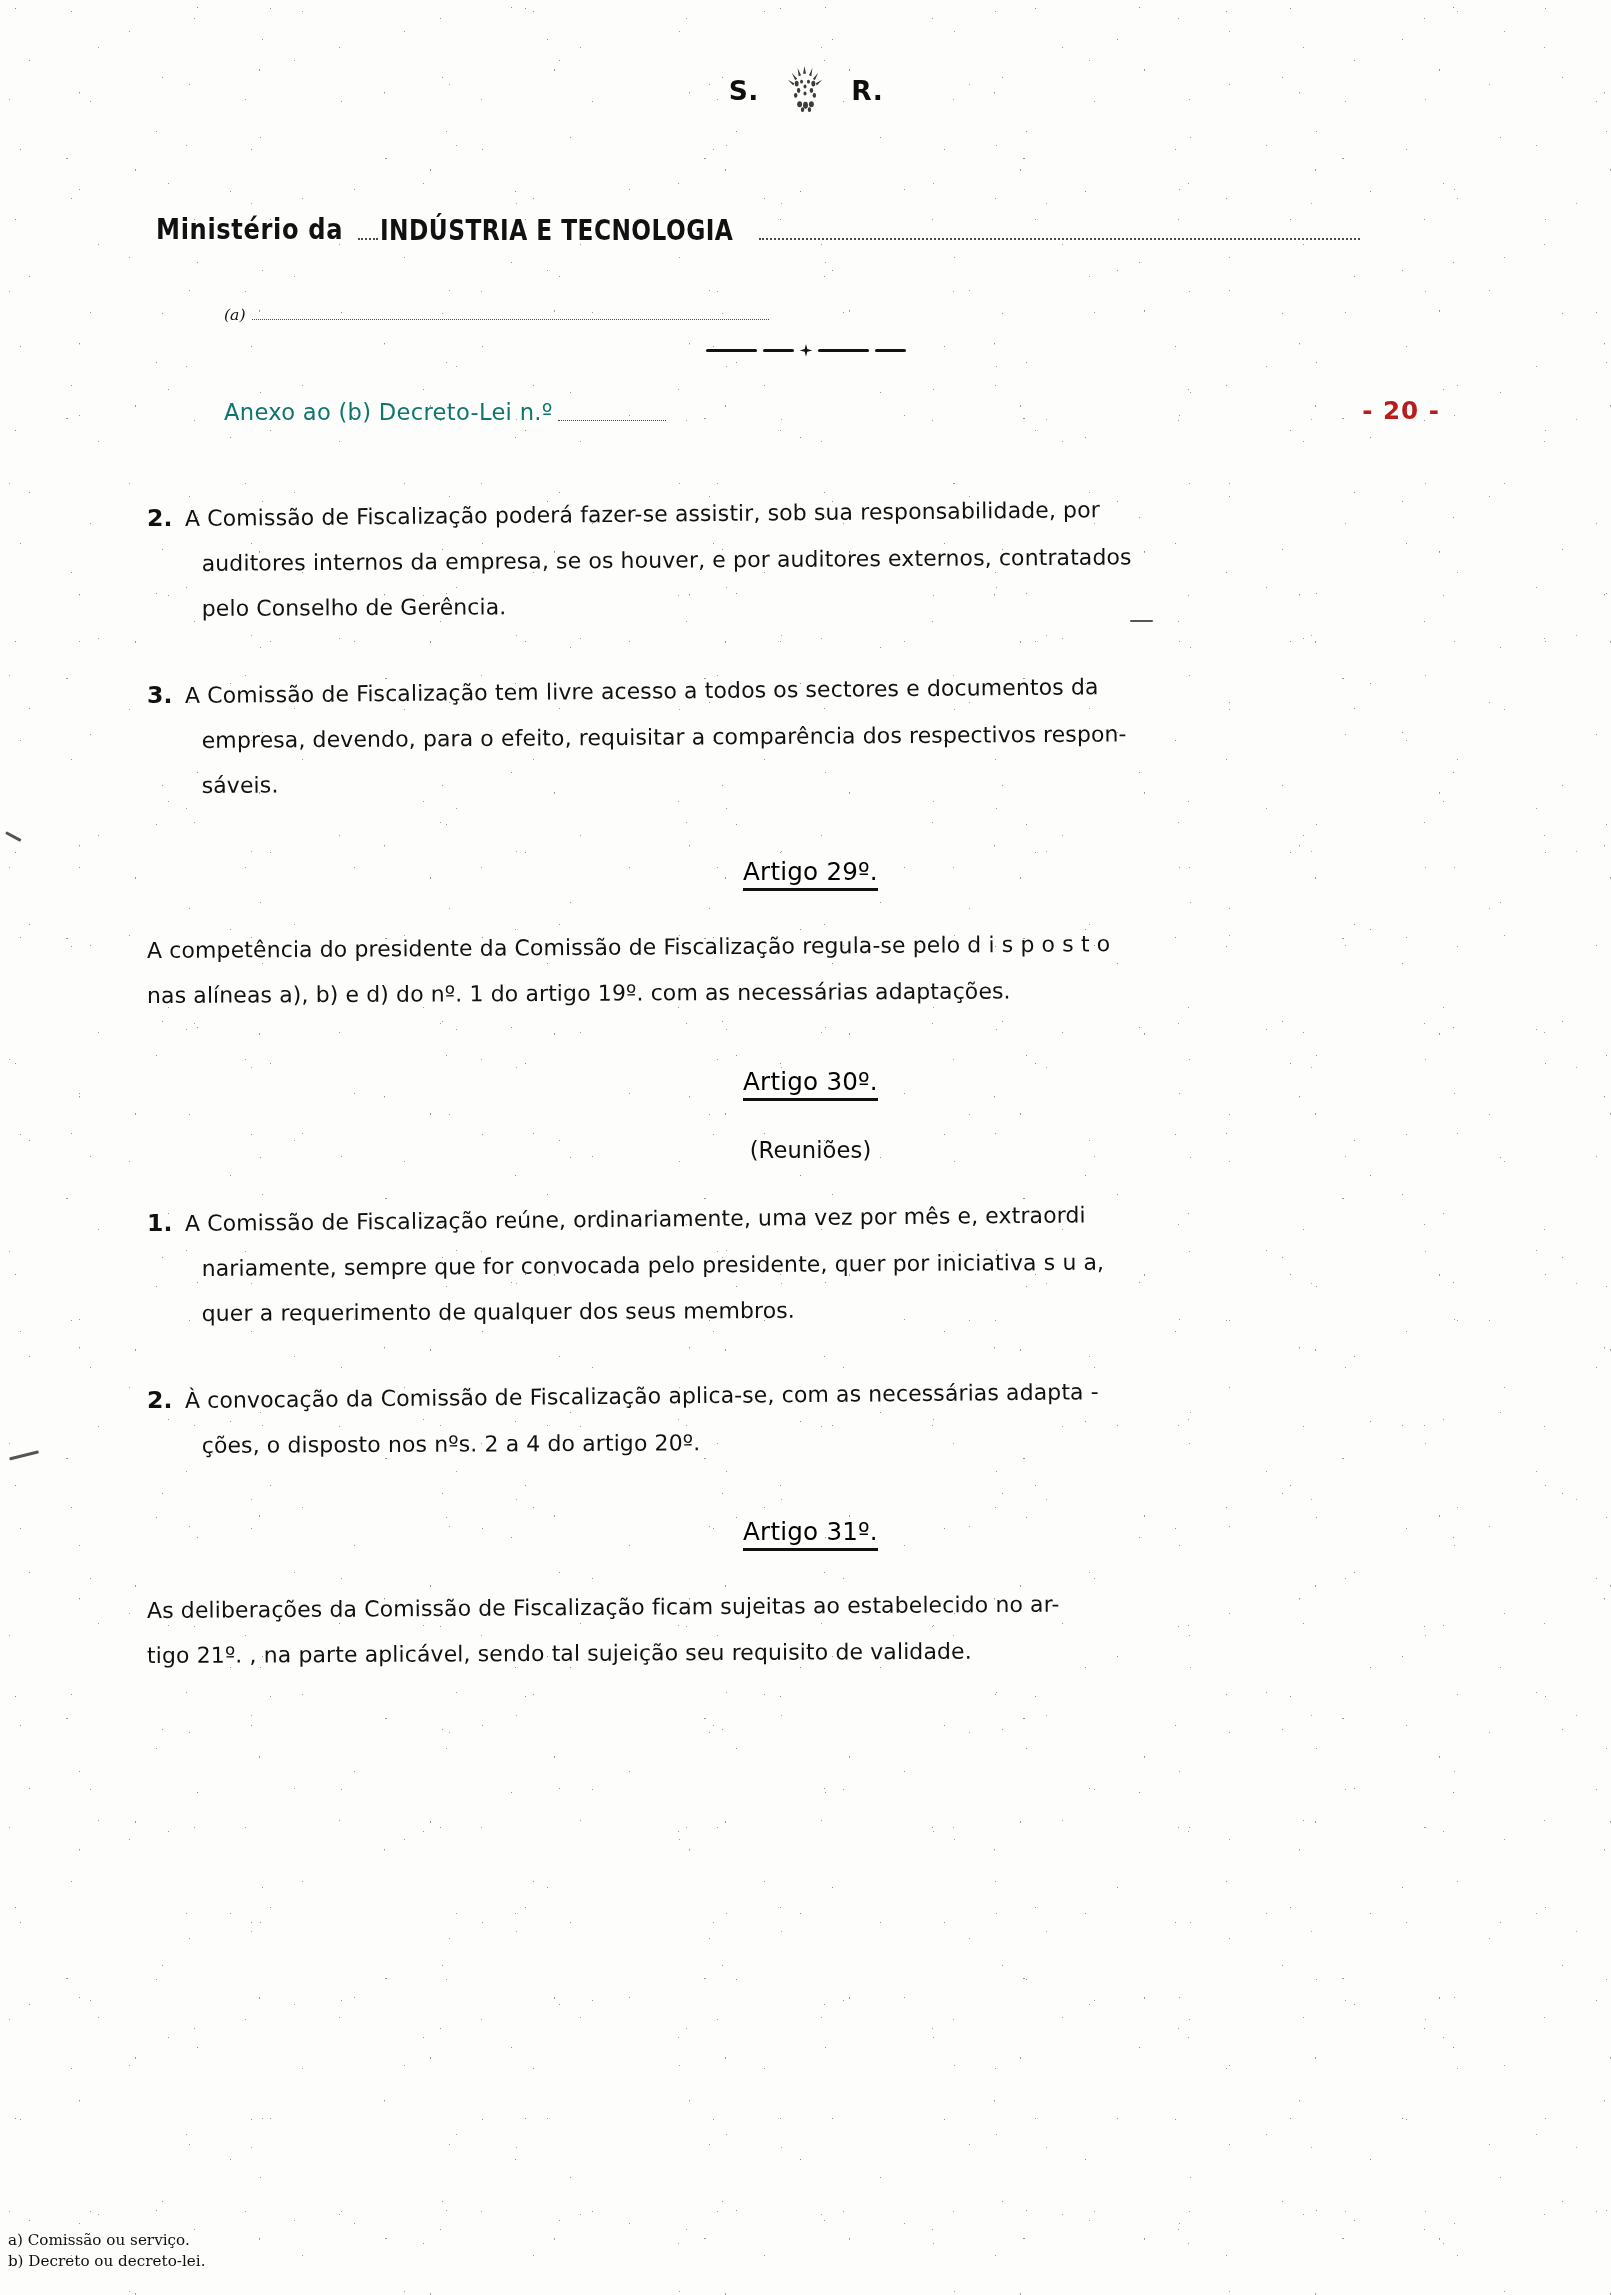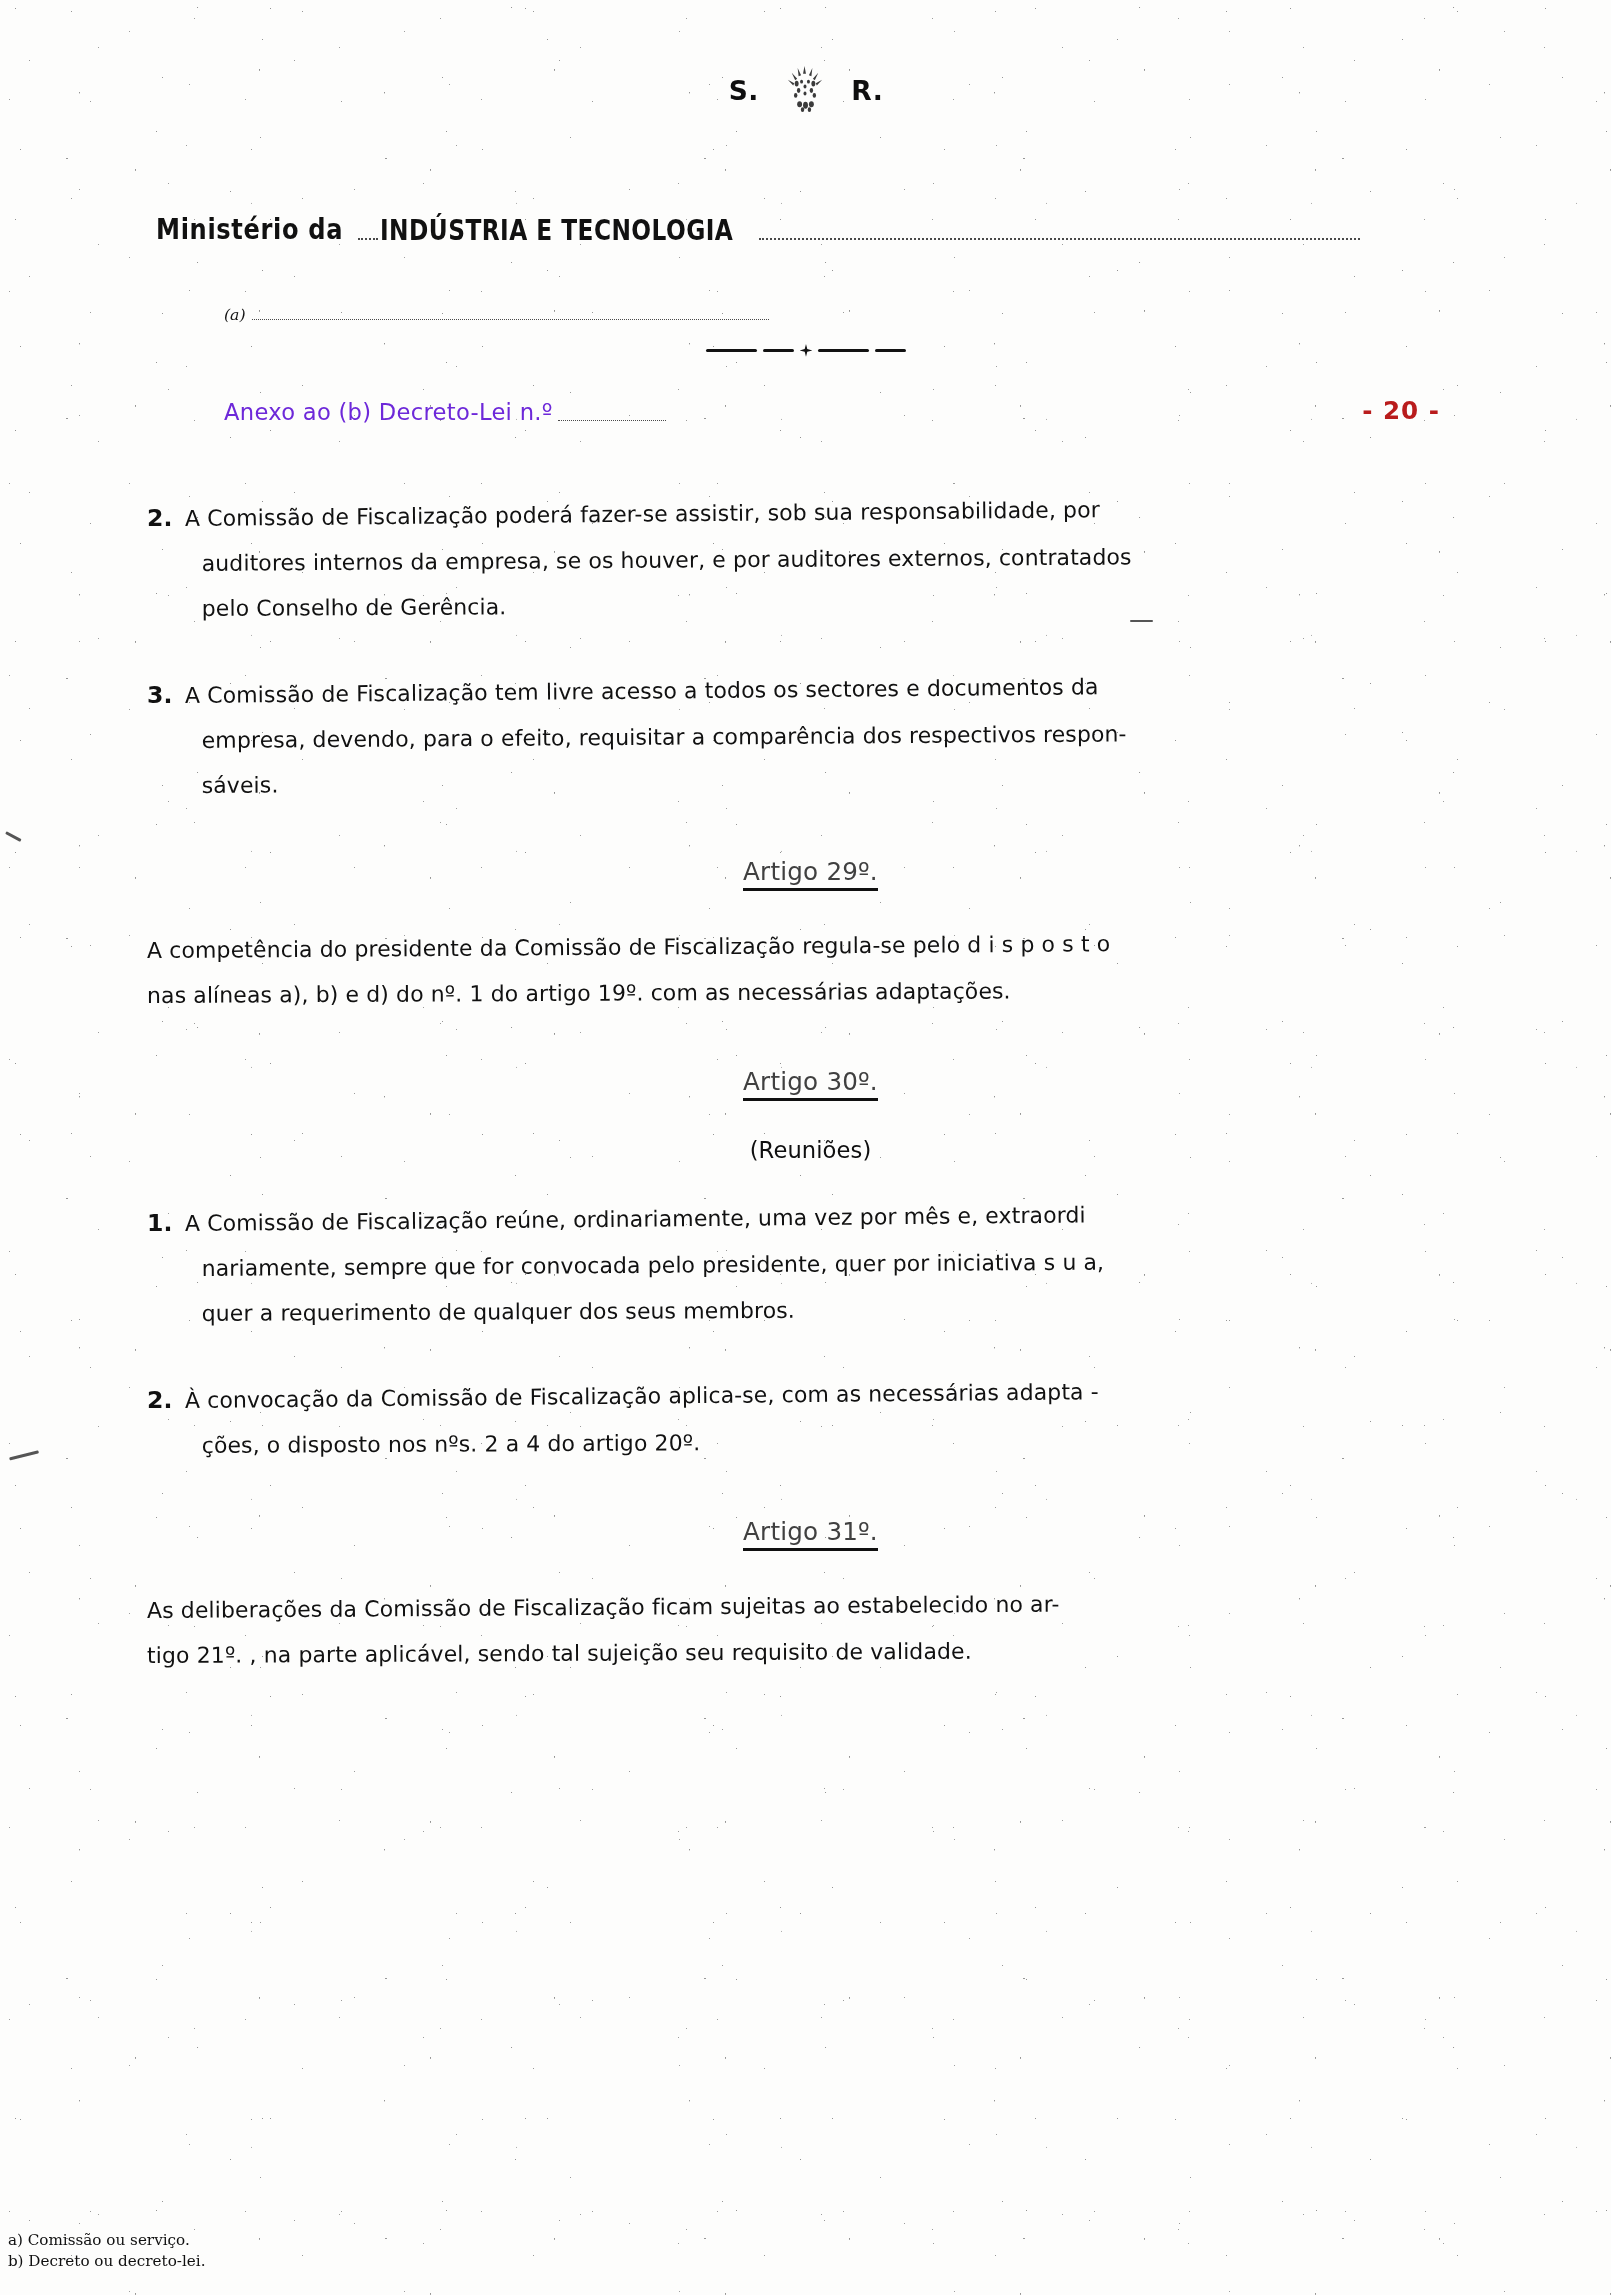--- a/index.html
+++ b/index.html
@@ -183,21 +183,21 @@
     top: 399px;
     width: 442px;
     display: flex;
     align-items: flex-end;
     gap: 4.9px;
   }
   .anexo-label {
     font-family: "DejaVu Sans", sans-serif;
     font-size: 22.6px;
     letter-spacing: 0.3px;
-    color: #6d28d9;
+    color: #0f766e;
     white-space: nowrap;
   }
   .anexo-line .dotfill { margin-bottom: 4.4px; border-bottom-width: 1.5px; }
 
   .page-number {
     position: absolute;
     right: 172px;
     top: 396px;
     font-family: "DejaVu Sans", sans-serif;
     font-size: 24.6px;
@@ -252,21 +252,21 @@
 
   
   .art-head {
     text-align: center;
     margin-top: 49px;
   }
   .art-title {
     display: inline-block;
     font-family: "DejaVu Sans", sans-serif;
     font-size: 24.6px;
-    color: #404040;
+    color: #000000;
     letter-spacing: 0.2px;
     border-bottom: 3.4px solid #101010;
     padding-bottom: 2px;
   }
   .art-sub {
     text-align: center;
     font-family: "DejaVu Sans", sans-serif;
     font-size: 22.6px;
     color: #0f0f0f;
     margin-top: 36px;

